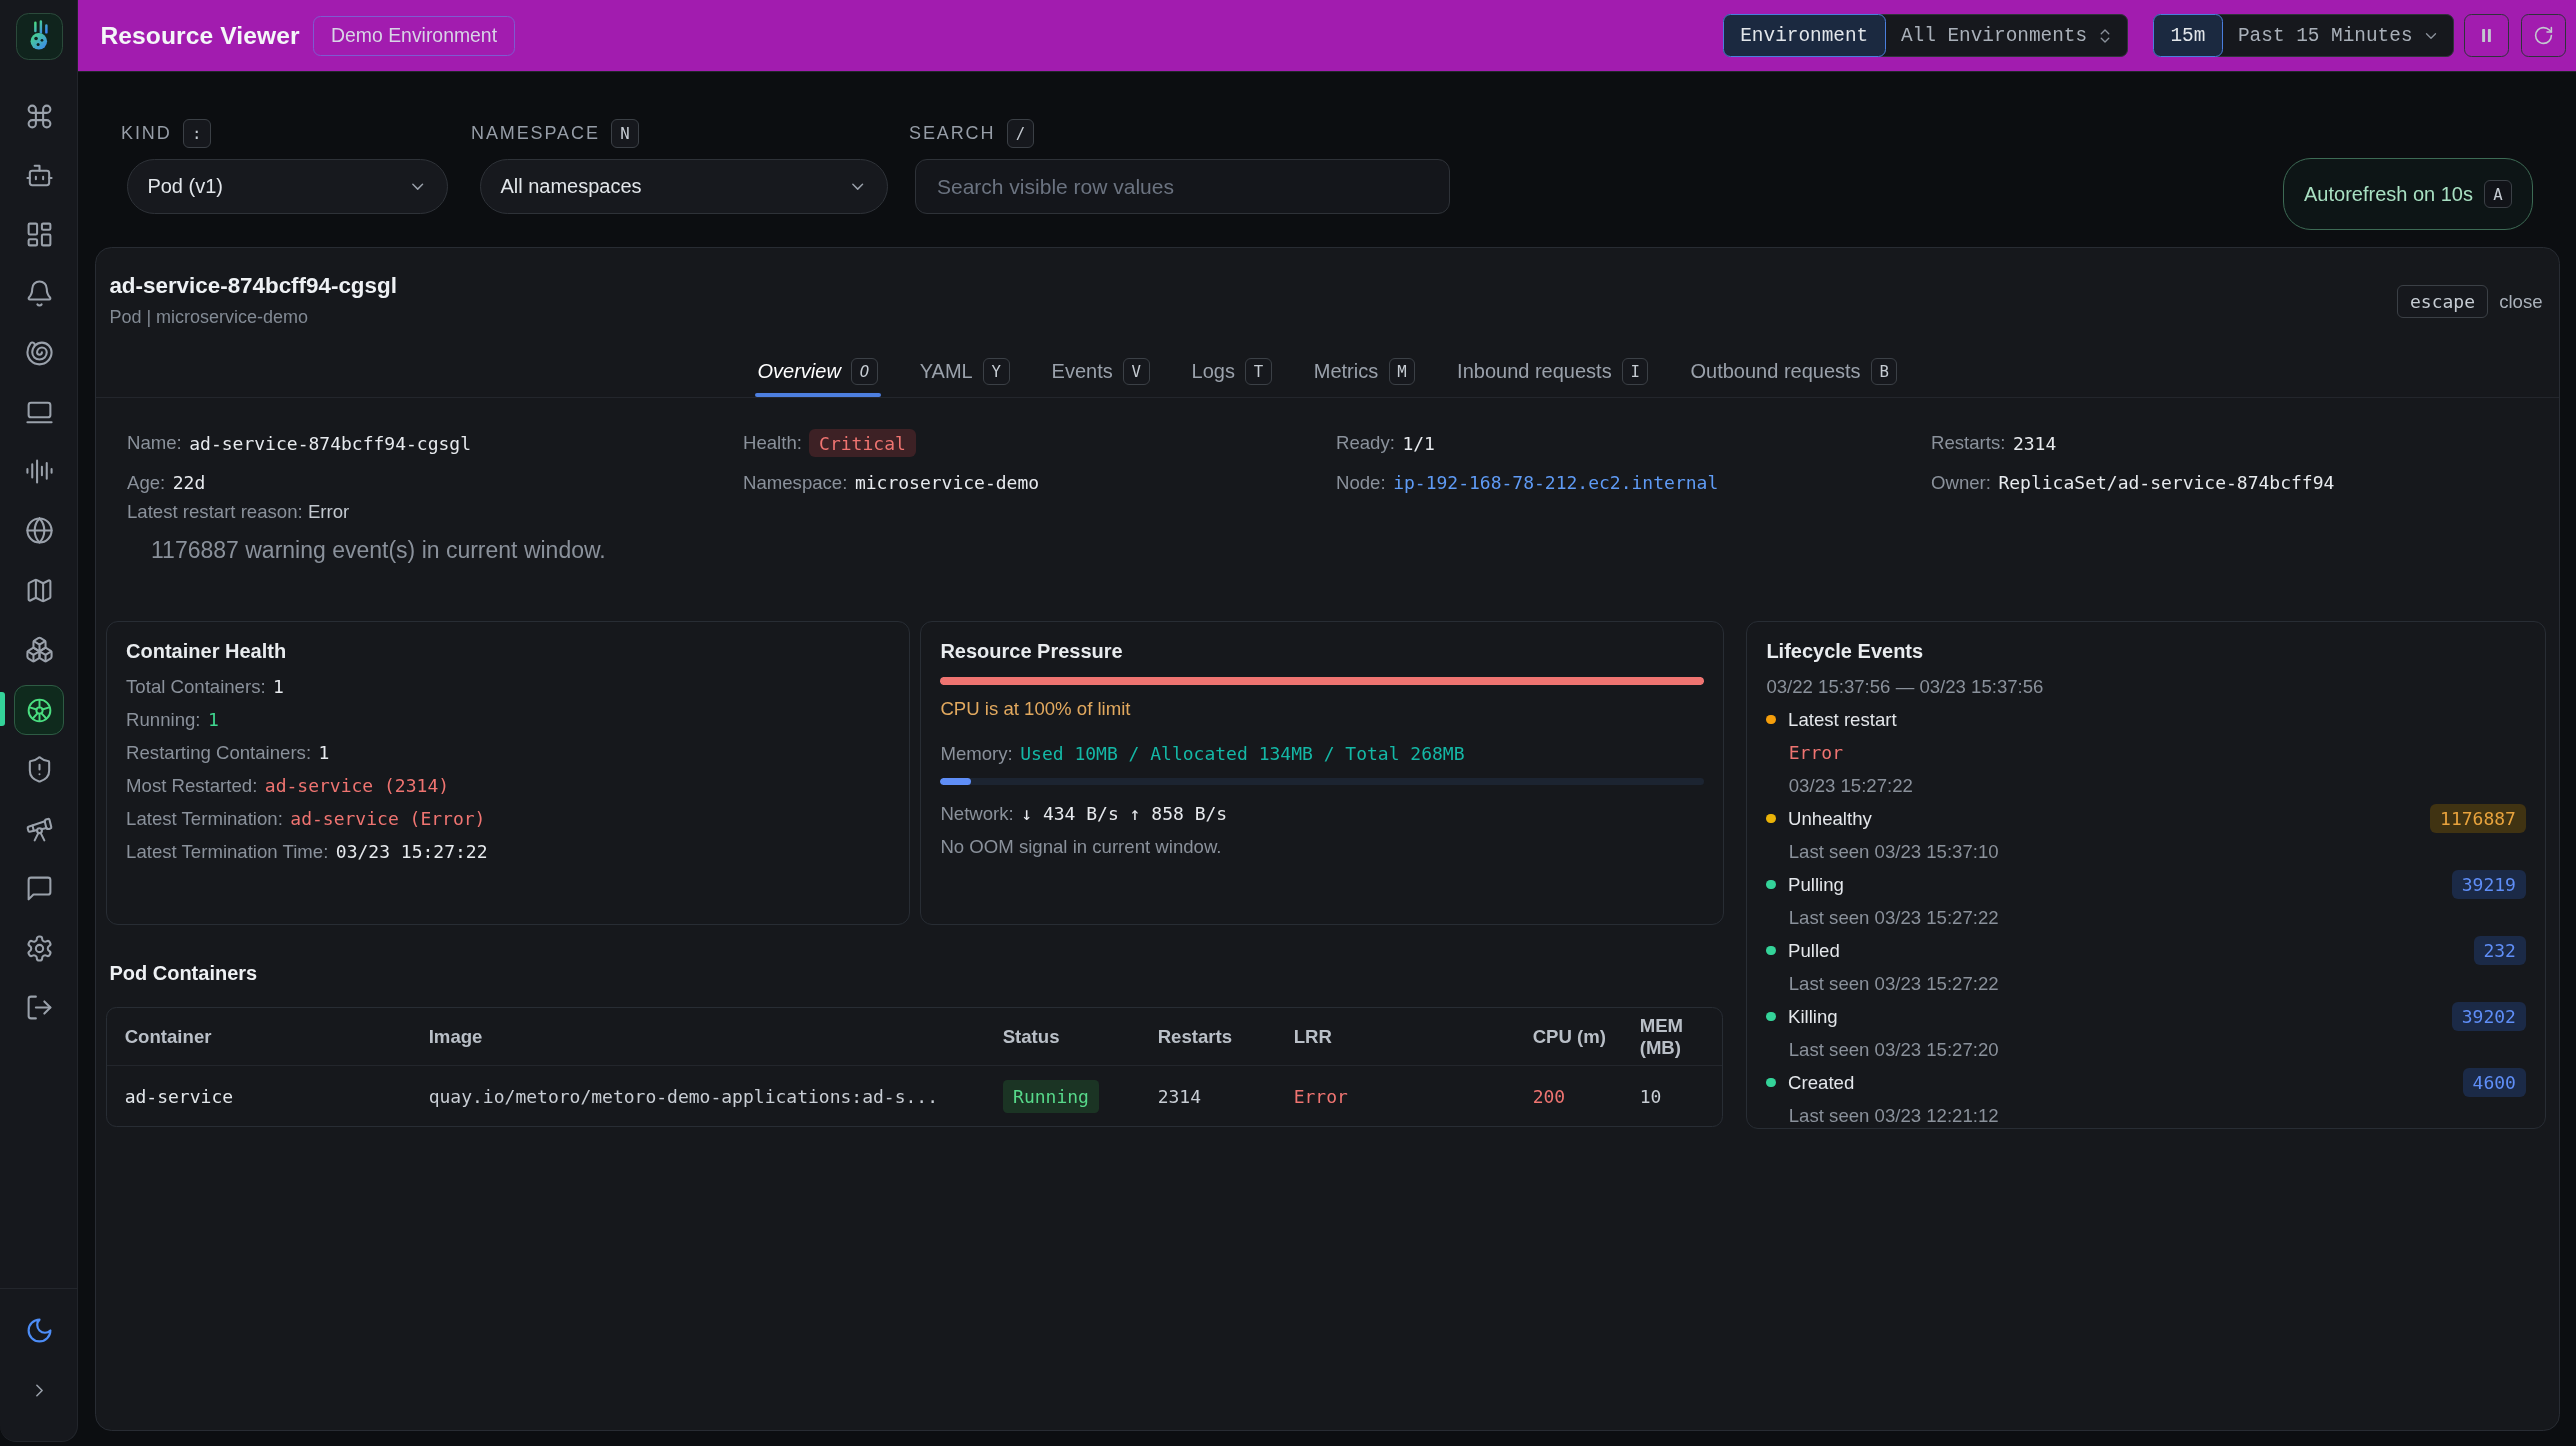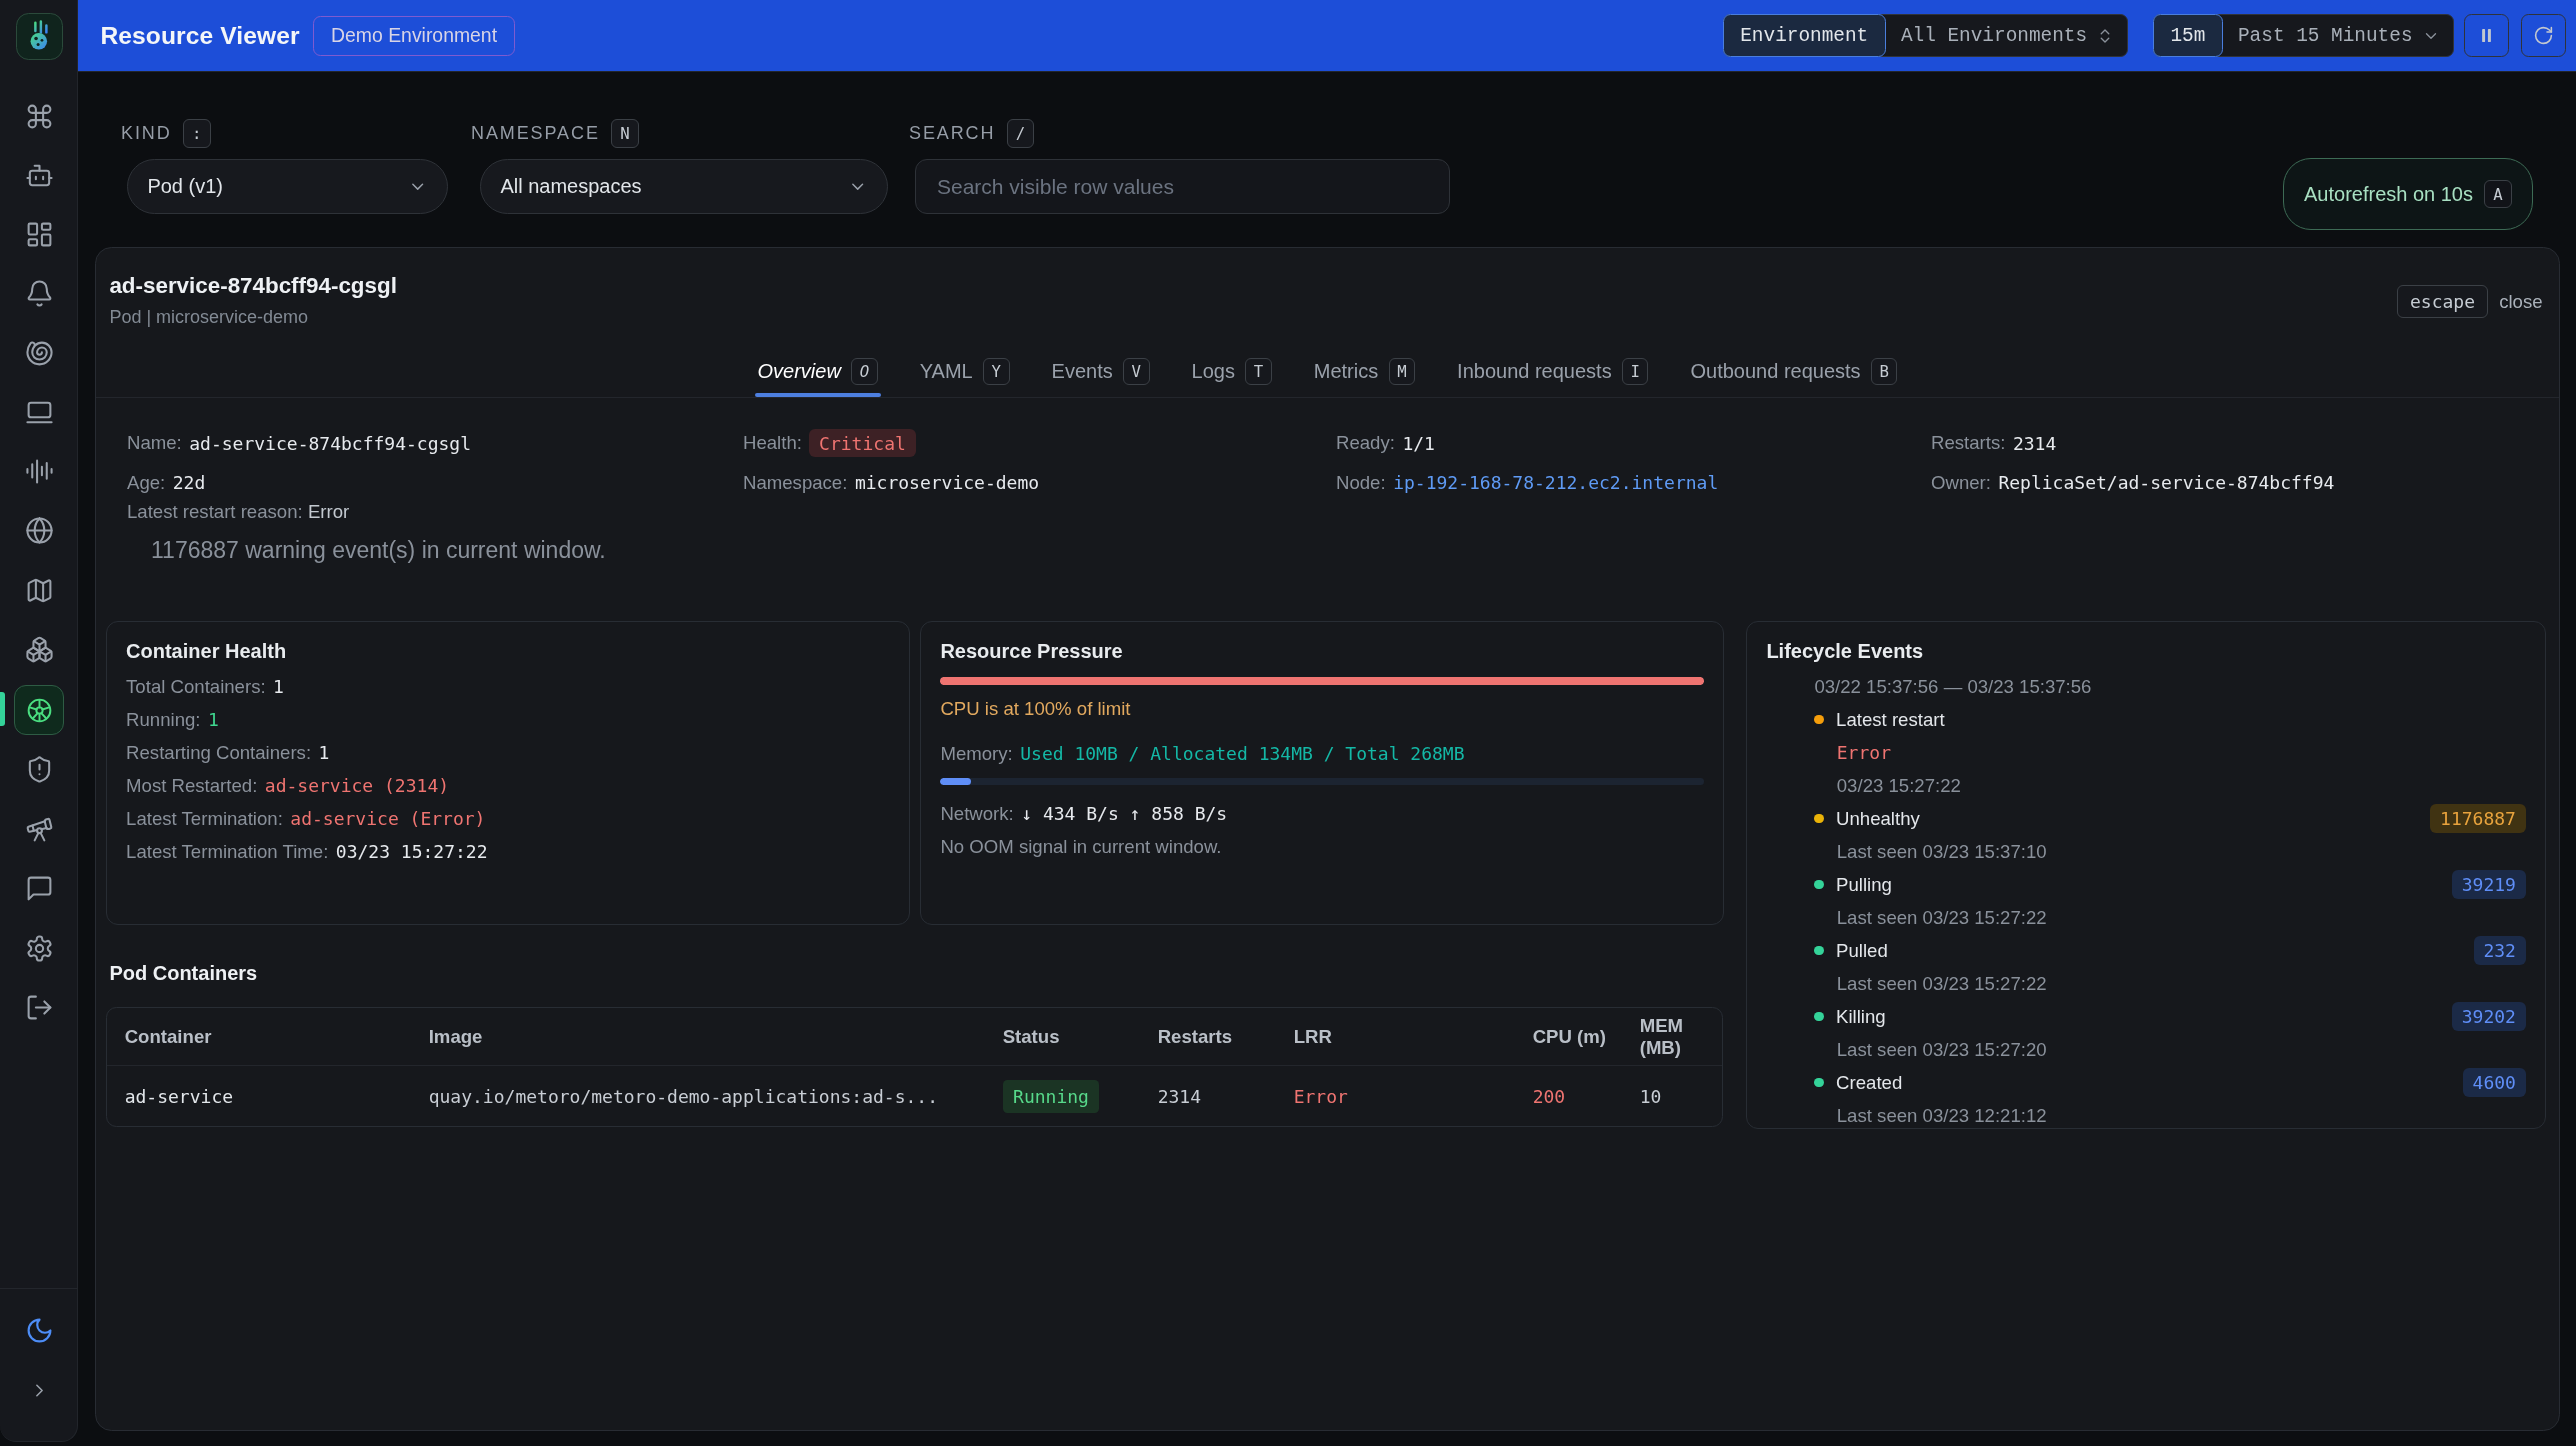--- a/index.html
+++ b/index.html
@@ -42,21 +42,21 @@
     position:absolute; left:0; top:692px; width:5.2px; height:34px;
     background:#34d399; border-radius:0 3px 3px 0;
   }
   .side-divider {
     position:absolute; left:0; top:1288px; width:78px; height:1.1px; background:#23262c;
   }
 
   
   .topbar {
     position:absolute; left:78px; top:0; width:2498px; height:72px;
-    background:#1d4ed8; border-bottom:1.1px solid #22252b;
+    background:#a21caf; border-bottom:1.1px solid #22252b;
     display:flex; align-items:center; z-index:2;
   }
   .app-title { margin-left:22.4px; font-size:24.6px; font-weight:700; color:#f4f6f8; letter-spacing:0.1px; }
   .env-badge {
     margin-left:13.4px; padding:7.5px 17px; border:1.1px solid #7e5bd0; border-radius:7.5px;
     color:#d8d4e6; font-size:19.4px;
   }
   .tb-spacer { flex:1; }
   .seg {
     display:flex; align-items:stretch; height:43px;
@@ -169,21 +169,21 @@
   .bar-fill { height:100%; border-radius:3.7px; }
   .warn-line { height:33px; display:flex; align-items:center; color:#e2a95f; font-size:18.6px; }
   .note-line { height:33px; display:flex; align-items:center; color:#8a919b; font-size:18.6px; }
   .badge-row { height:42px; display:flex; align-items:center; gap:10.4px; }
   .gray-badge {
     background:#3a4046; color:#d9dde2; font-size:18px; border-radius:6px; padding:6.7px 12.7px;
   }
   .spacer16 { height:12px; } .spacer6 { height:4.5px; }
 
   
-  .lc-line { height:33px; display:flex; align-items:center; font-size:18.6px;margin-left:48px; }
+  .lc-line { height:33px; display:flex; align-items:center; font-size:18.6px; }
   .lc-range { color:#8a919b; }
   .lc-head { gap:12px; color:#e4e7eb; }
   .lc-dot { width:9.7px; height:9.7px; border-radius:50%; flex:0 0 auto; }
   .lc-sub { color:#8a919b; padding-left:22.4px; }
   .lc-badge { margin-left:auto; font-size:18px; border-radius:6px; padding:3.7px 9.7px; font-family:"DejaVu Sans Mono", monospace; }
   .lc-badge.amber { background:#403312; color:#e8a33d; }
   .lc-badge.blue  { background:#1b2a47; color:#5f8ef7; }
 
   
   .pc-title { position:absolute; left:13.4px; top:714px; font-size:20px; font-weight:600; color:#eef1f4; }

